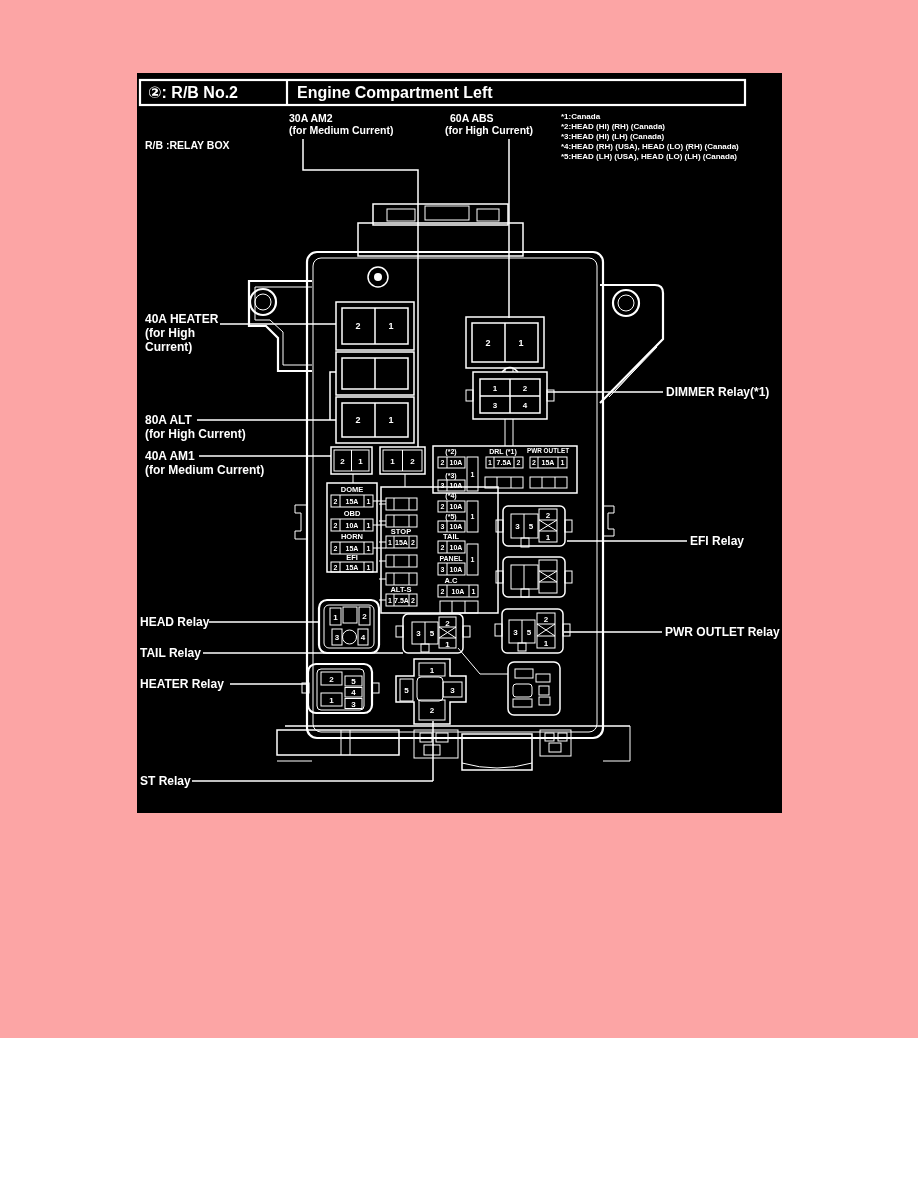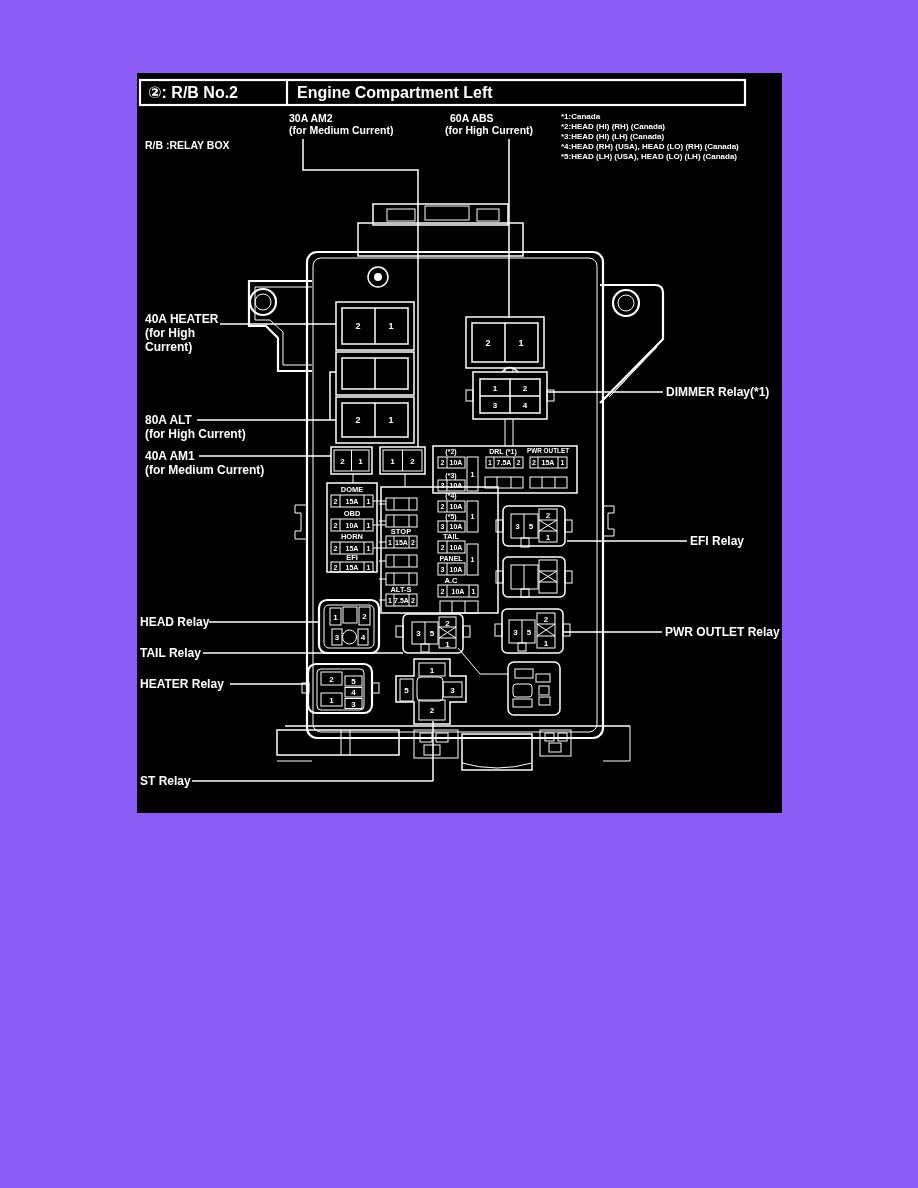--- a/index.html
+++ b/index.html
@@ -1,16 +1,16 @@
 <!DOCTYPE html>
 <html><head>
 <meta charset="utf-8">
 <style>
   html,body{margin:0;padding:0;background:#ffffff;}
-  .page{position:relative;width:918px;height:1188px;background:#8b5cf6;overflow:hidden;
+  .page{position:relative;width:918px;height:1038px;background:#fca5a5;overflow:hidden;
         font-family:"Liberation Sans","DejaVu Sans",sans-serif;}
   .diagram-panel{position:absolute;left:137px;top:73px;width:645px;height:740px;background:#000;}
   svg{position:absolute;left:0;top:0;}
   .s{stroke:#fff;fill:none;stroke-width:1.5px;}
   .s2{stroke:#fff;fill:none;stroke-width:2.2px;}
   .s1{stroke:#fff;fill:none;stroke-width:1px;}
   text{fill:#fff;font-weight:bold;font-family:"Liberation Sans","DejaVu Sans",sans-serif;}
   .t16{font-size:16px;}.t12{font-size:12px;}.t10{font-size:10.5px;}.t9{font-size:9px;}
   .t8{font-size:8px;}.t75{font-size:7.5px;}.t7{font-size:7px;}.t62{font-size:6.4px;}
   .m{text-anchor:middle;}

